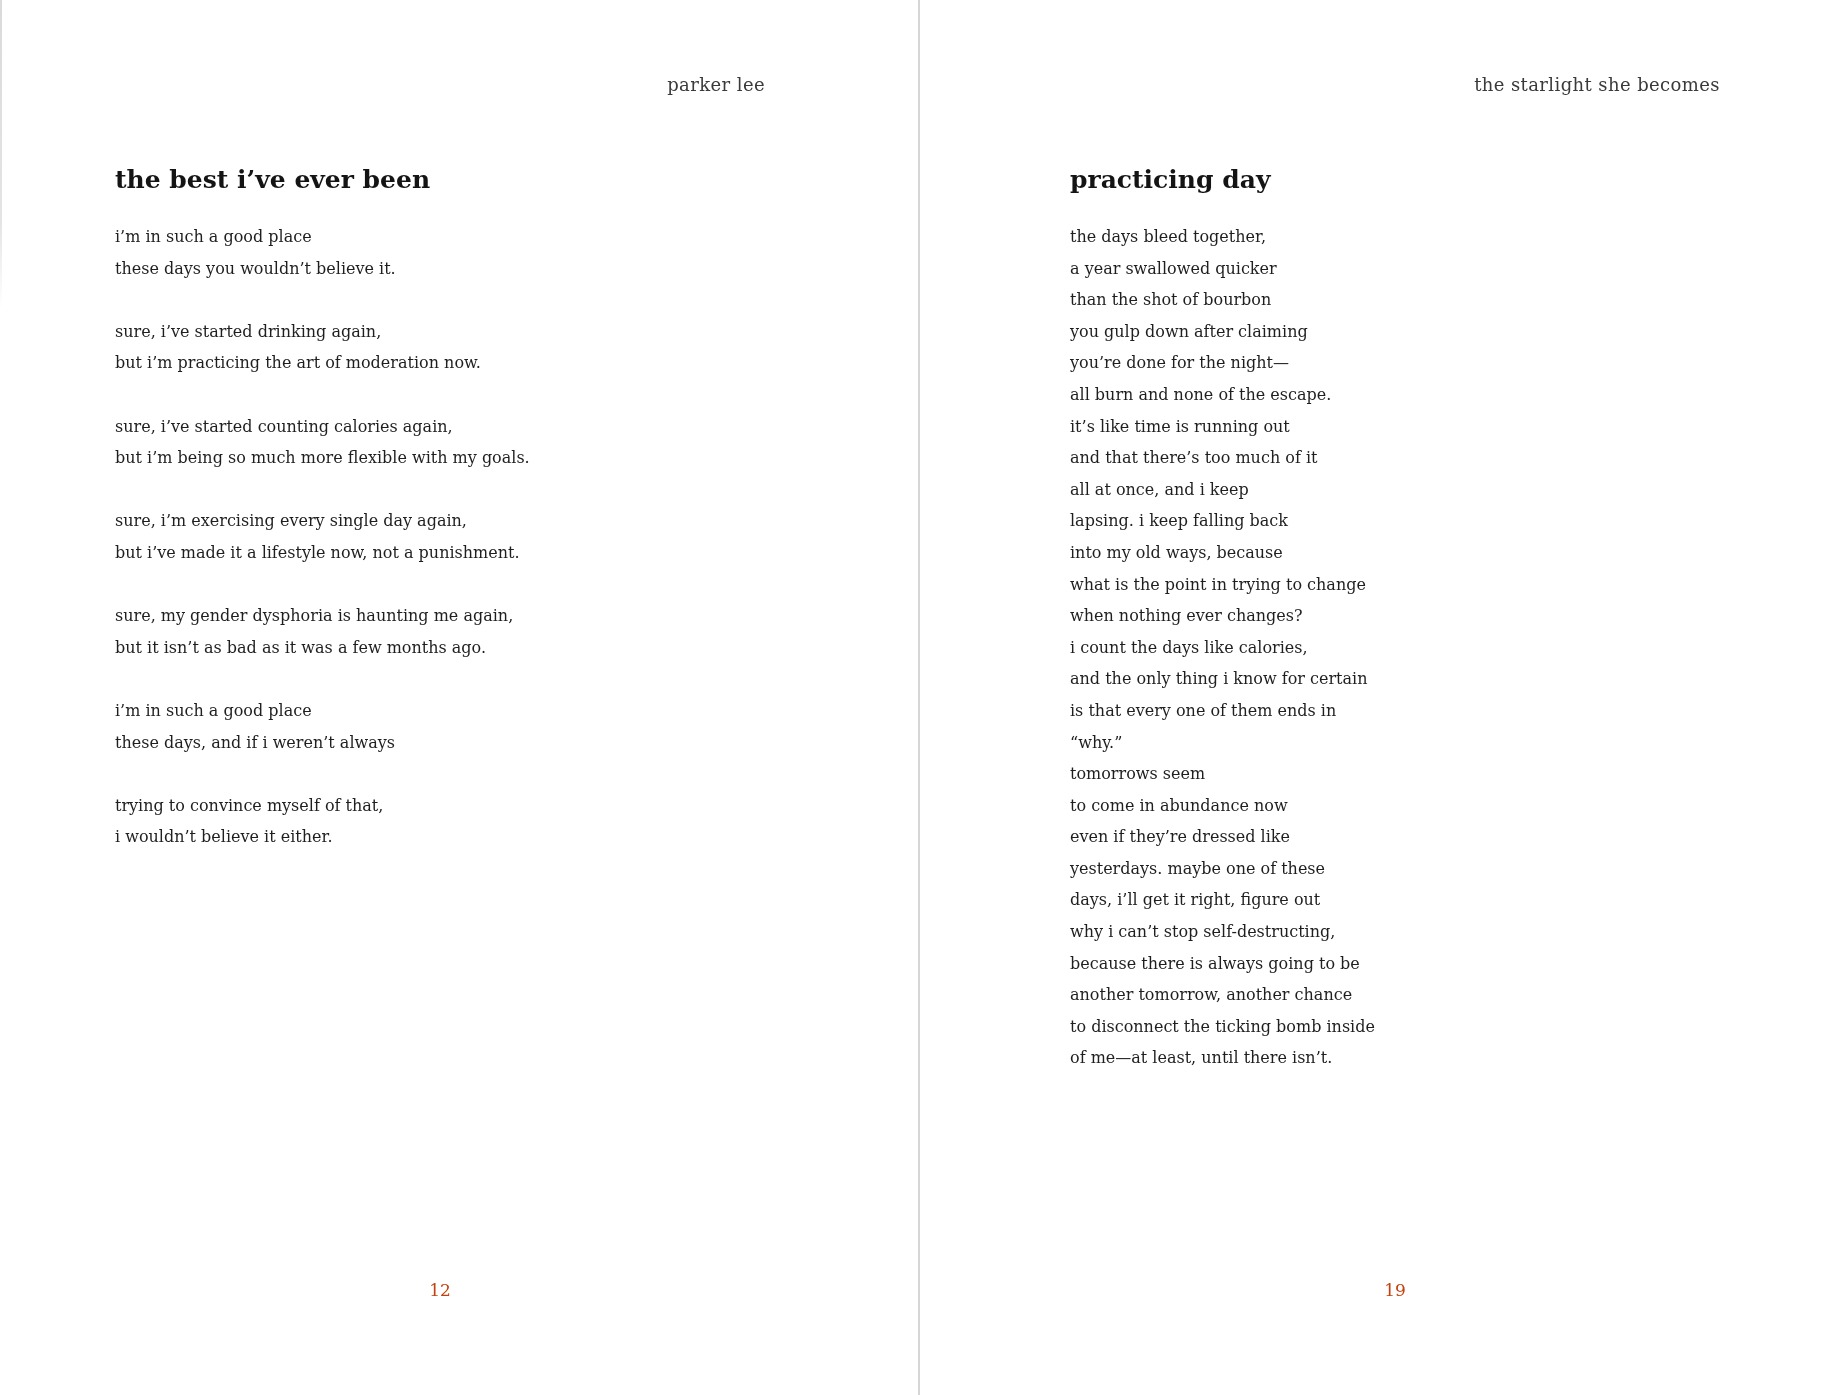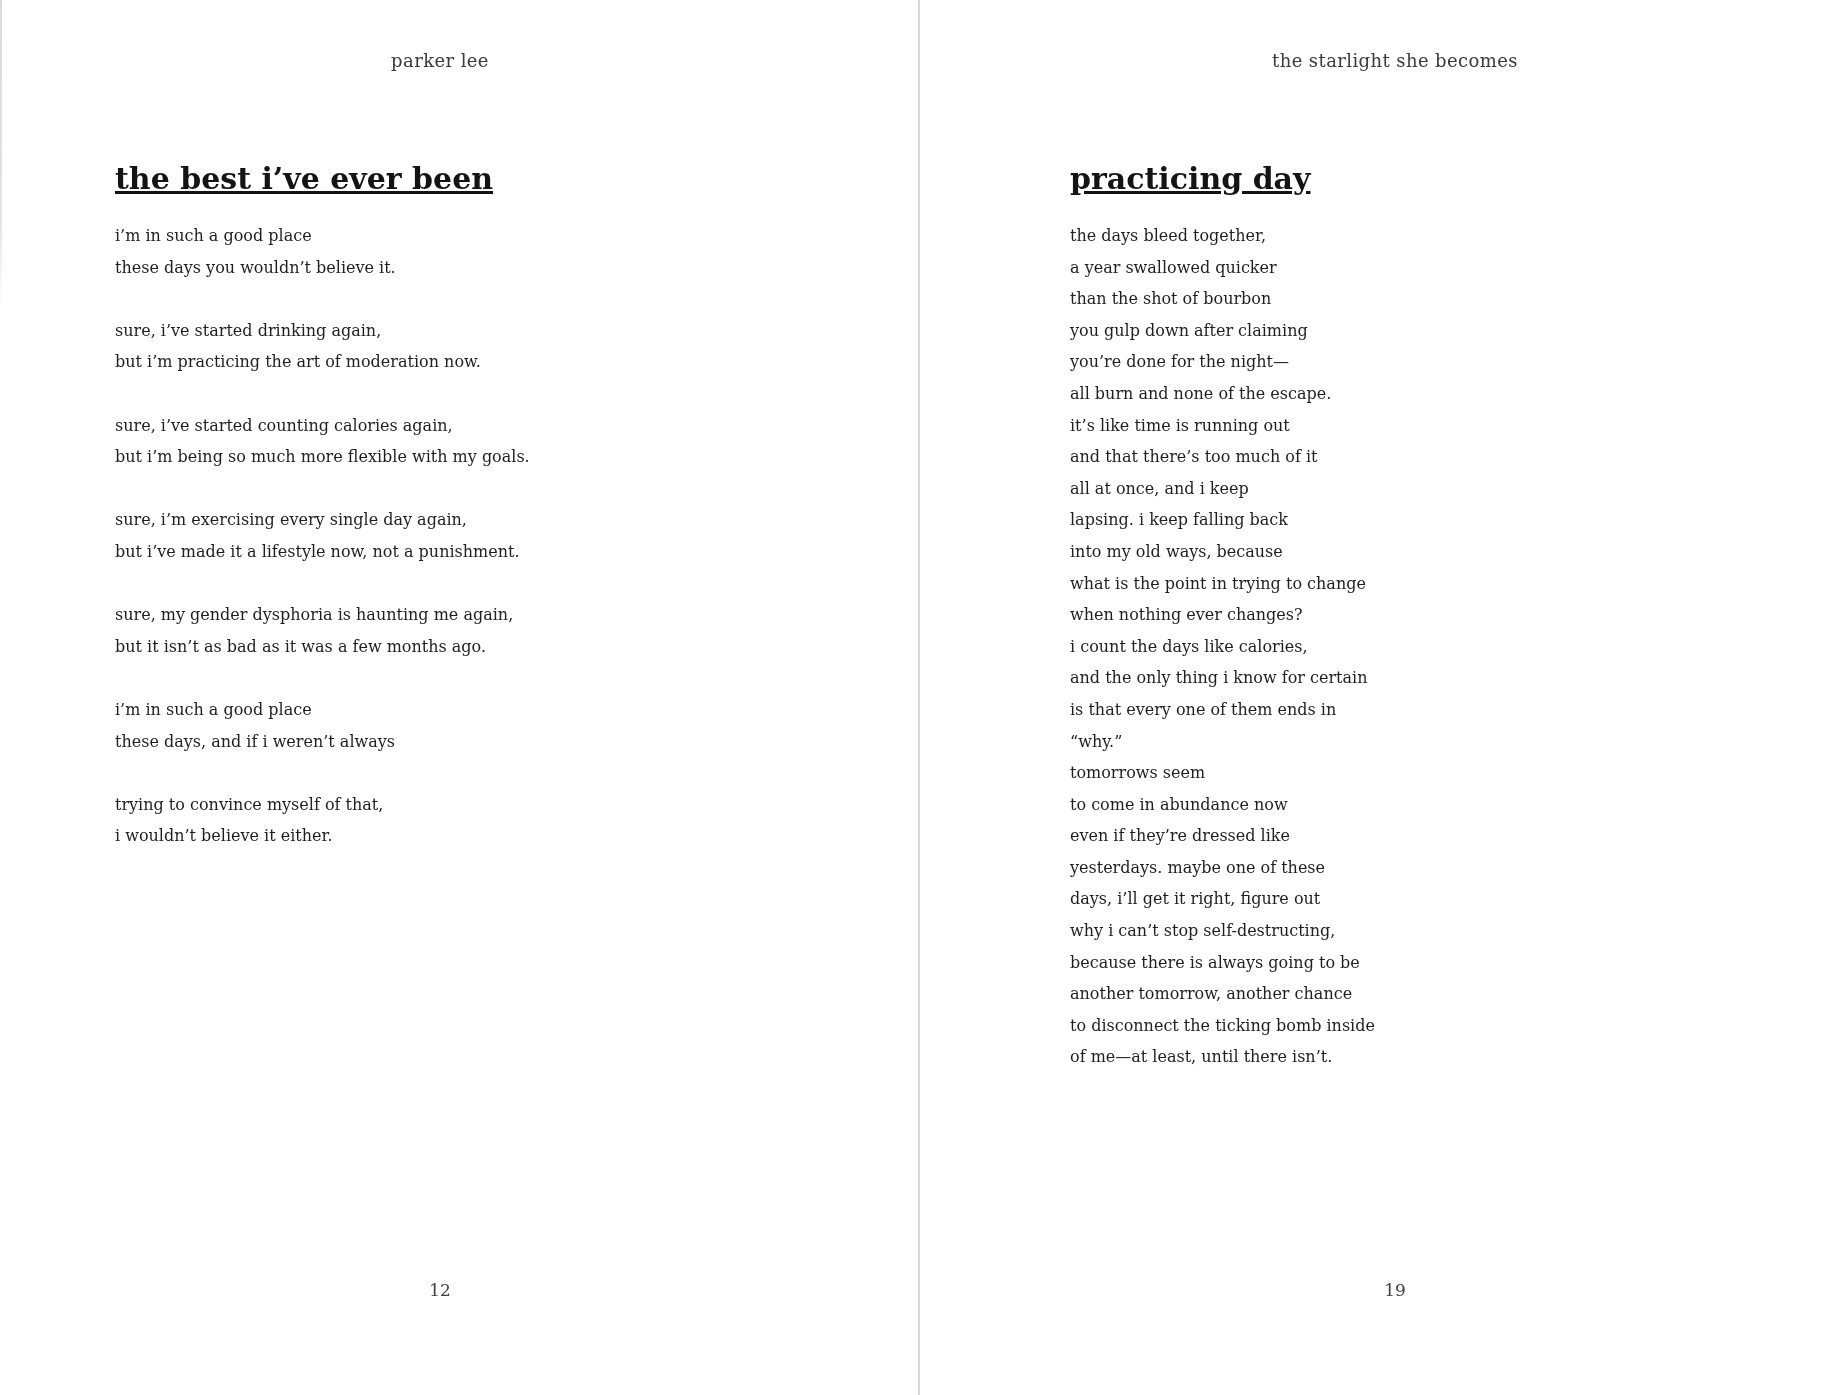--- a/index.html
+++ b/index.html
@@ -36,51 +36,50 @@
   .content {
     position: absolute;
     top: 0;
     height: 100%;
     width: 650px;
   }
   .page-left  .content { left: 115px; }
   .page-right .content { left: 150px; }
   .running-head {
     margin: 0;
-    padding-top: 50px;
-    text-align: center;
+    padding-top: 74px;
+    text-align: right;
     font-size: 18px;
     line-height: 21px;
     font-weight: normal;
     letter-spacing: 0.4px;
     color: #3a3a3a;
   }
   .poem-title {
-    margin: 93px 0 0 0;
-    font-size: 30px;
+    margin: 70px 0 0 0;
+    font-size: 25px;
     line-height: 30px;
     font-weight: bold;
     color: #141414;
-    text-decoration: underline;
   }
   .poem-body { margin-top: 26px; }
   .poem-body p.stanza {
     margin: 0 0 31.6px 0;
     font-size: 16px;
     line-height: 31.6px;
     color: #1f1f1f;
   }
   .folio {
     position: absolute;
     top: 1280px;
     left: 0;
     width: 100%;
     text-align: center;
     font-size: 17px;
-    color: #404040;
+    color: #c2410c;
   }
 </style>
 </head>
 <body>
 
 <div class="spread">
 
   <div class="page page-left">
     <div class="left-edge"></div>
     <div class="content">

